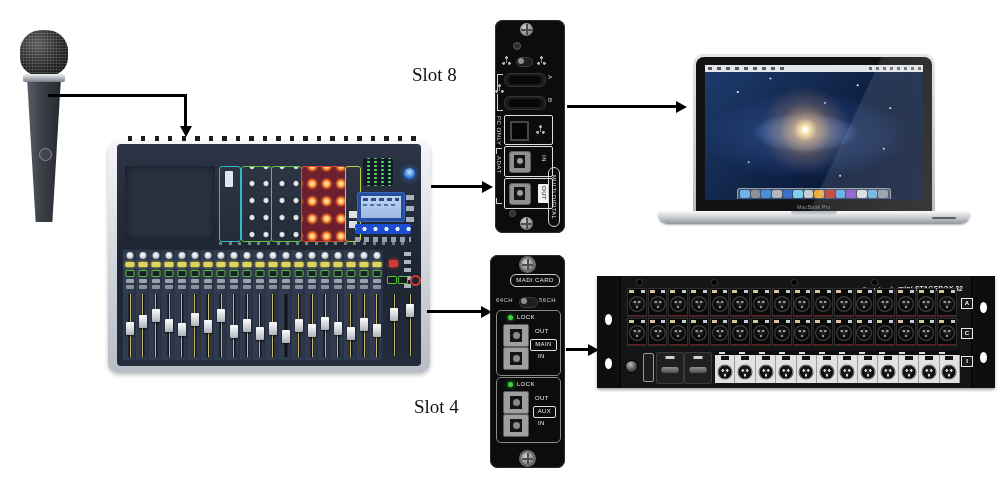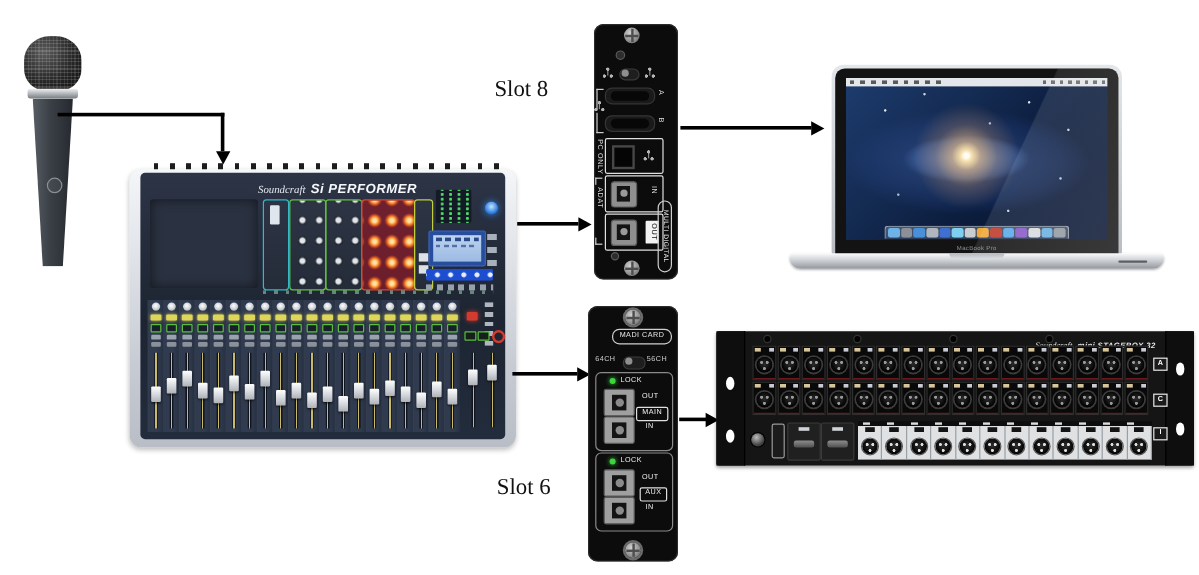--- a/index.html
+++ b/index.html
@@ -245,24 +245,20 @@
     <div class="mic-badge"></div>
   </div>
 
   <div class="hline" style="left:48px;top:94px;width:139px;"></div>
   <div class="vline" style="left:184px;top:94px;height:32px;"></div>
   <div class="ah-down" style="left:179.5px;top:126px;"></div>
 
   <div class="mixer-ticks"></div>
   <div class="mixer">
     <div class="mx-panel">
-      <div class="mx-brand">
-        <span class="mx-soundcraft">Soundcraft</span>
-        <span class="mx-model">Si PERFORMER</span>
-      </div>
       <div class="mx-screenpad"></div>
       <div class="sec sec-teal"></div>
       <div class="sec sec-g1 knobs"></div>
       <div class="sec sec-g2 knobs"></div>
       <div class="sec sec-red"></div>
       <div class="sec sec-ylw"></div>
       <div class="mx-labelstrip"></div>
       <div class="mx-meters"></div>
       <div class="mx-blueknob"></div>
       <div class="mx-lcd">
@@ -530,21 +526,21 @@
             <span class="dock-icon" style="background: rgb(216, 218, 222);"></span>
             <span class="dock-icon" style="background: rgb(104, 176, 224);"></span>
             <span class="dock-icon" style="background: rgb(144, 152, 160);"></span>
           </div>
       </div>
       <div class="lt-label">MacBook Pro</div>
     </div>
   </div>
   <div class="lt-base"></div>
 
-  <div class="slot-label" style="left:414px;top:396px;">Slot 6</div>
+  <div class="slot-label" style="left:414px;top:396px;">Slot 4</div>
   <div class="hline" style="left:427px;top:310px;width:54px;"></div>
   <div class="ah-right" style="left:481px;top:305.5px;"></div>
   <div class="hline" style="left:566px;top:348px;width:23px;"></div>
   <div class="ah-right" style="left:588px;top:343.5px;"></div>
 
   <div class="card" style="left:490px;top:255px;width:75px;height:213px;">
     <div class="screw ringed" style="left:31px;top:3px;"></div>
     <div class="stadium" style="left:20px;top:19px;width:48px;height:11px;line-height:11px;font-size:6px;">MADI CARD</div>
     <div class="tinytxt" style="left:6px;top:42px;color:#cfcfcf;">64CH</div>
     <div class="toggle" style="left:29px;top:42px;width:17px;height:9px;"></div>

